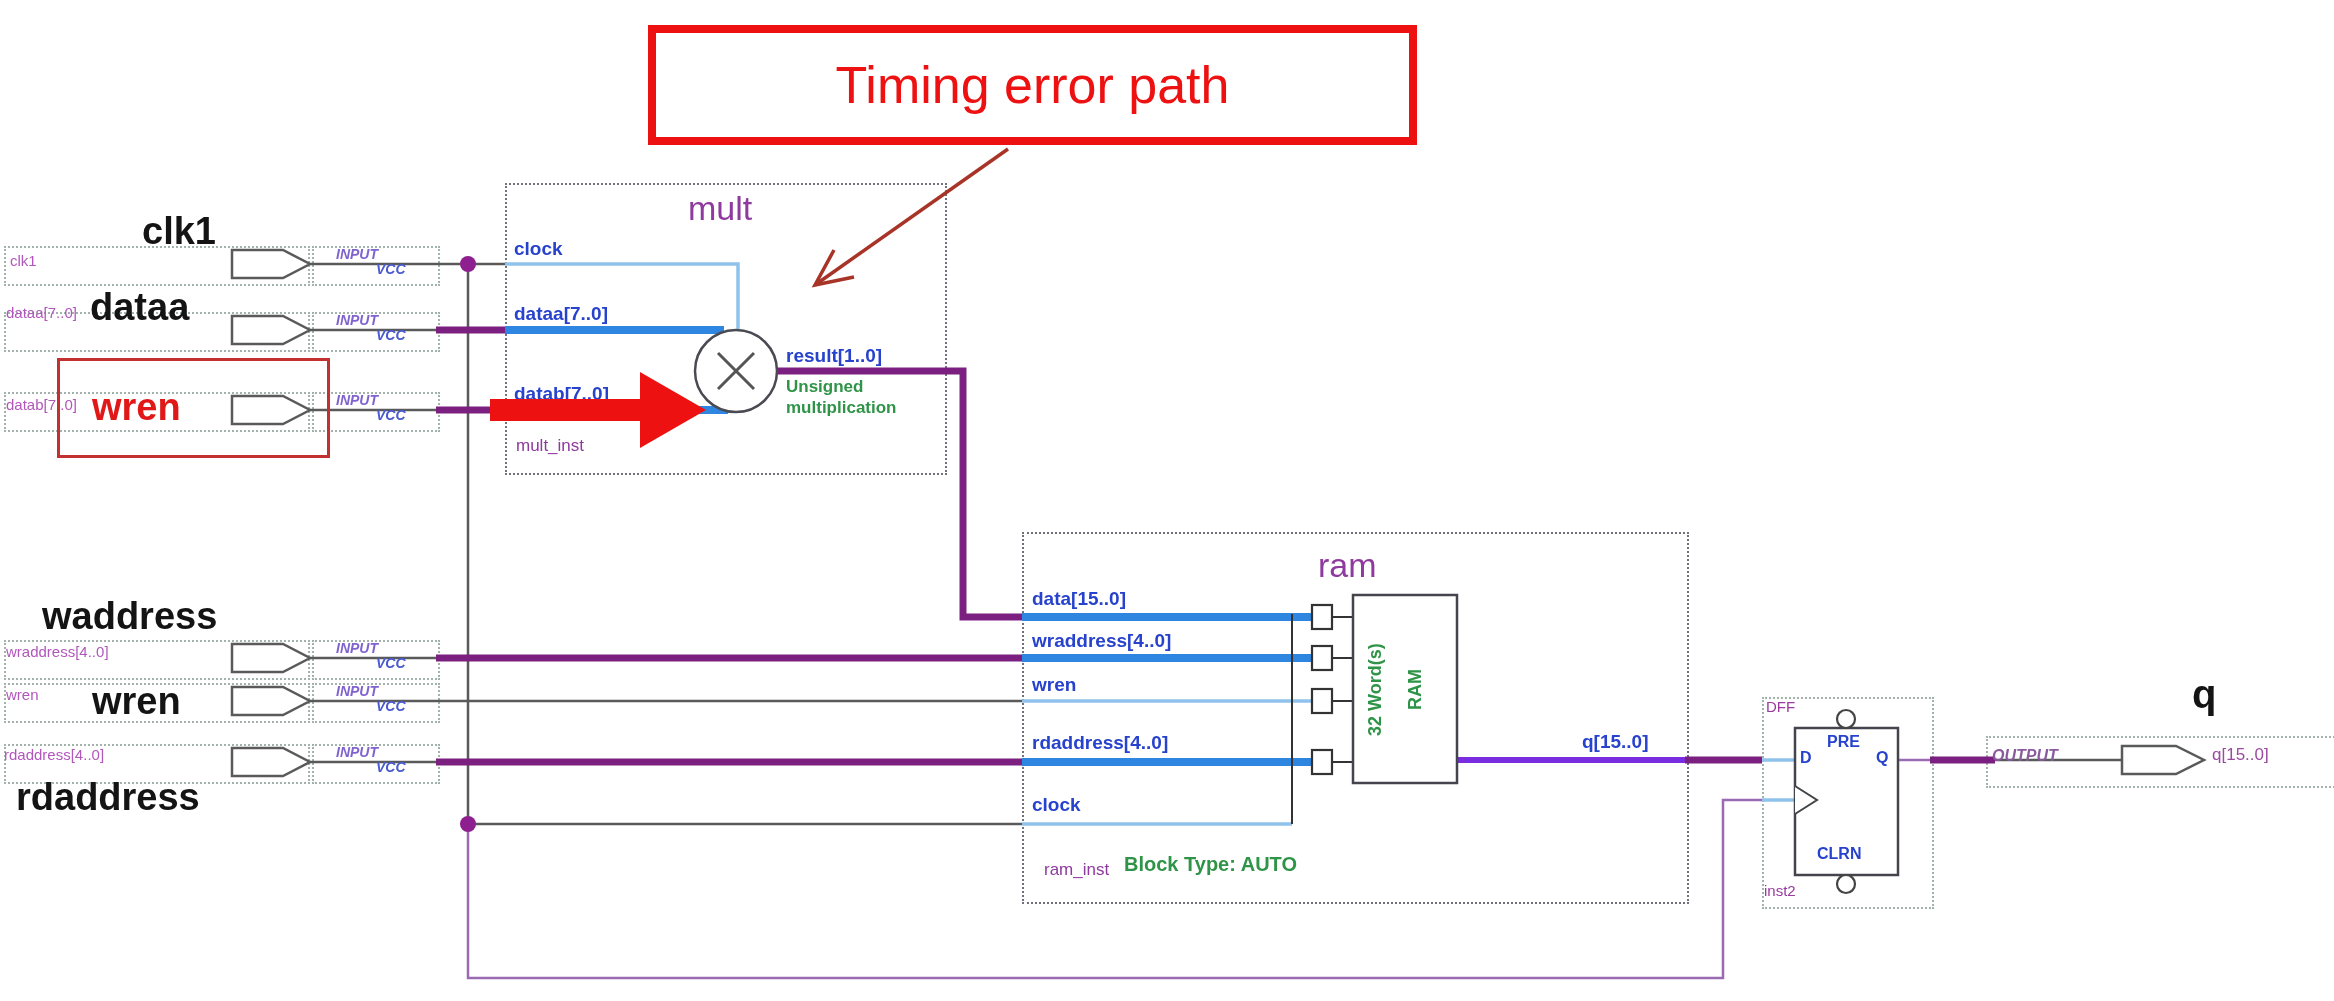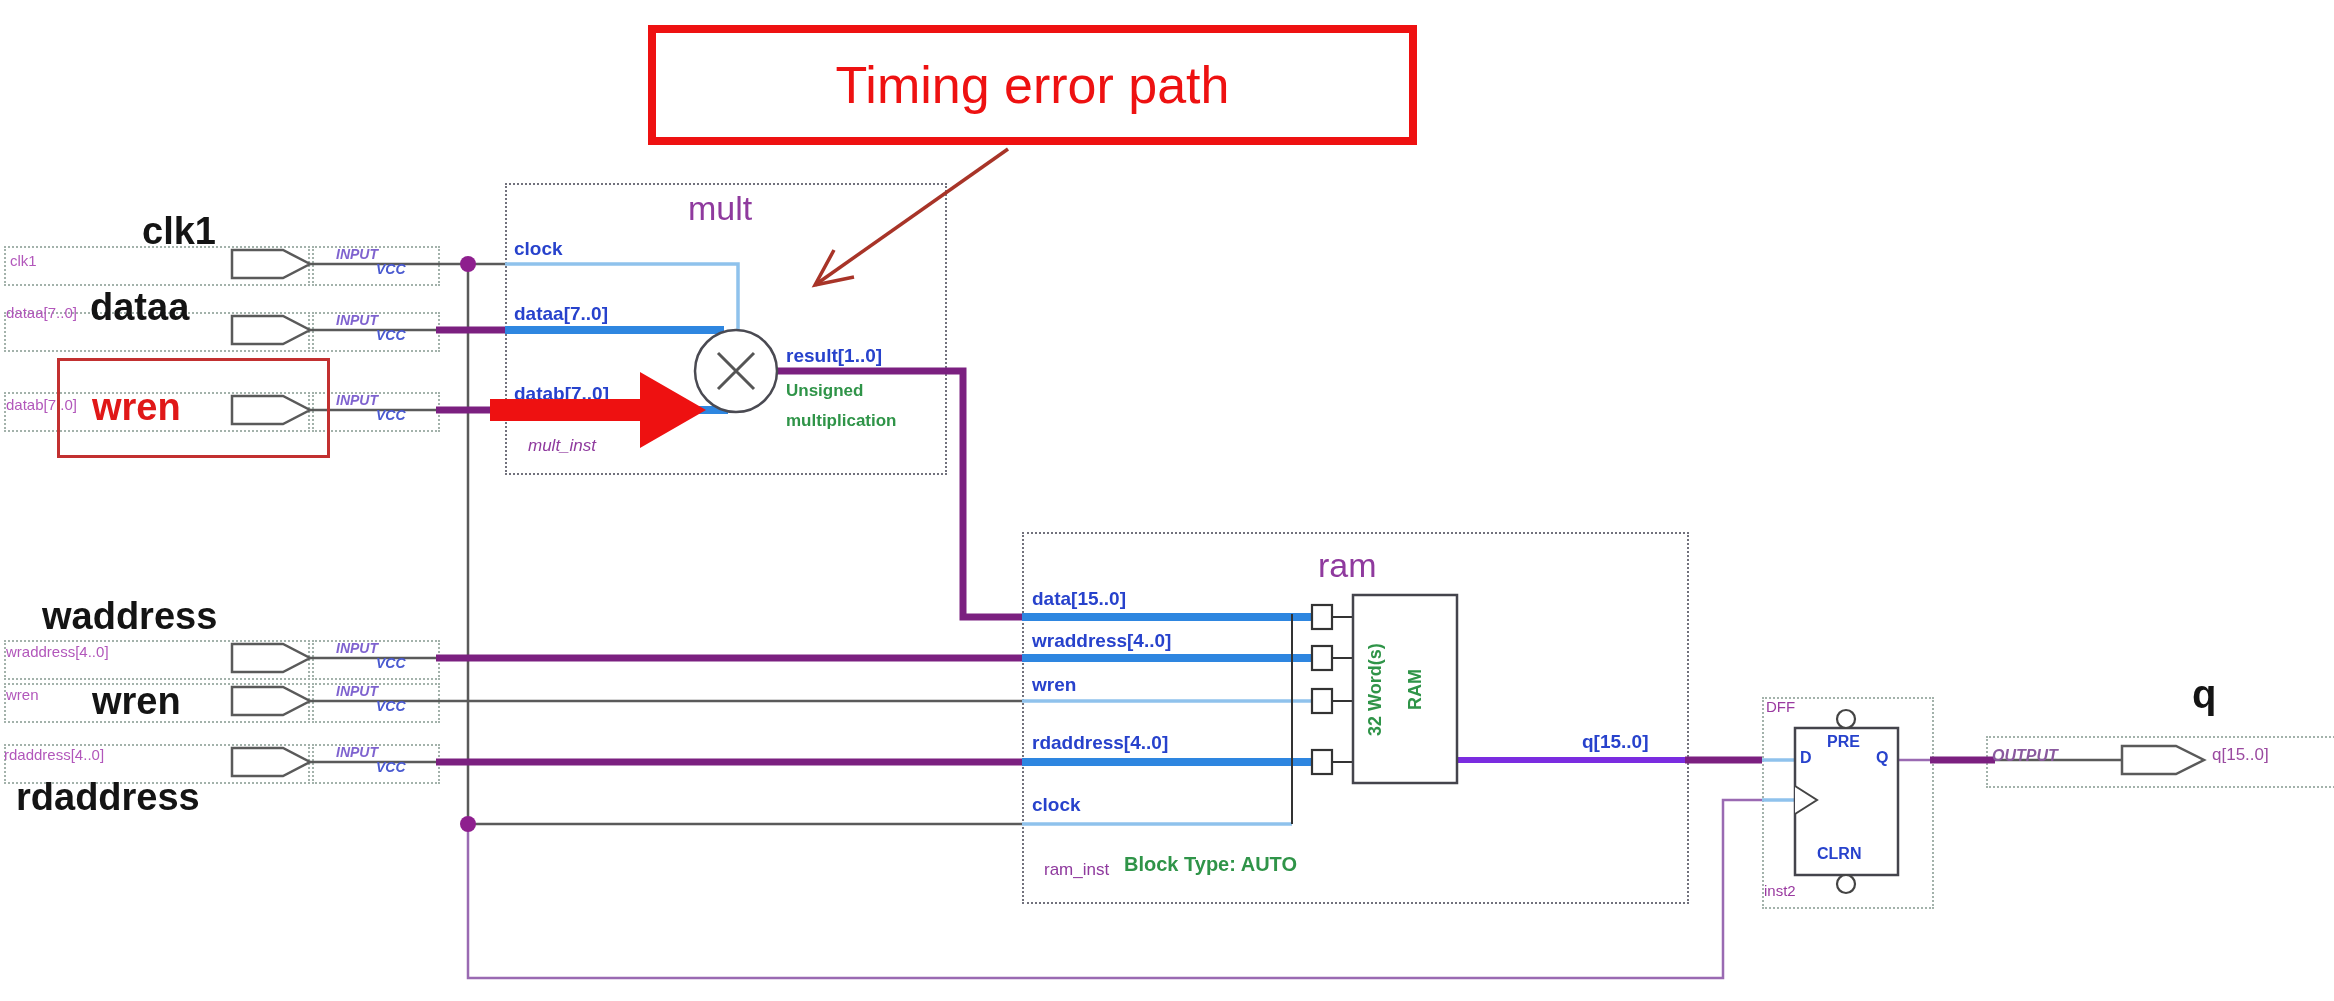--- a/index.html
+++ b/index.html
@@ -134,22 +134,22 @@
   <div class="abs pv" style="left:336px;top:393px;"><span>INPUT</span><br><span class="vcc">VCC</span></div>
   <div class="abs pv" style="left:336px;top:641px;"><span>INPUT</span><br><span class="vcc">VCC</span></div>
   <div class="abs pv" style="left:336px;top:684px;"><span>INPUT</span><br><span class="vcc">VCC</span></div>
   <div class="abs pv" style="left:336px;top:745px;"><span>INPUT</span><br><span class="vcc">VCC</span></div>
 
   <div class="abs ttl" style="left:688px;top:189px;">mult</div>
   <div class="abs port" style="left:514px;top:238px;">clock</div>
   <div class="abs port" style="left:514px;top:303px;">dataa[7..0]</div>
   <div class="abs port" style="left:514px;top:383px;">datab[7..0]</div>
   <div class="abs port" style="left:786px;top:345px;">result[1..0]</div>
-  <div class="abs grn" style="left:786px;top:376px;width:150px;white-space:normal;line-height:30px;">Unsigned multiplication</div>
-  <div class="abs inst" style="left:528px;top:436px;font-style:italic;">mult_inst</div>
+  <div class="abs grn" style="left:786px;top:376px;width:150px;white-space:normal;line-height:21px;">Unsigned multiplication</div>
+  <div class="abs inst" style="left:516px;top:436px;">mult_inst</div>
 
   <div class="abs ttl" style="left:1318px;top:546px;">ram</div>
   <div class="abs port" style="left:1032px;top:588px;">data[15..0]</div>
   <div class="abs port" style="left:1032px;top:630px;">wraddress[4..0]</div>
   <div class="abs port" style="left:1032px;top:674px;">wren</div>
   <div class="abs port" style="left:1032px;top:732px;">rdaddress[4..0]</div>
   <div class="abs port" style="left:1032px;top:794px;">clock</div>
   <div class="abs port" style="left:1582px;top:731px;">q[15..0]</div>
   <div class="vtext" style="left:1362px;top:600px;width:26px;height:180px;">32 Word(s)</div>
   <div class="vtext" style="left:1402px;top:600px;width:26px;height:180px;">RAM</div>

